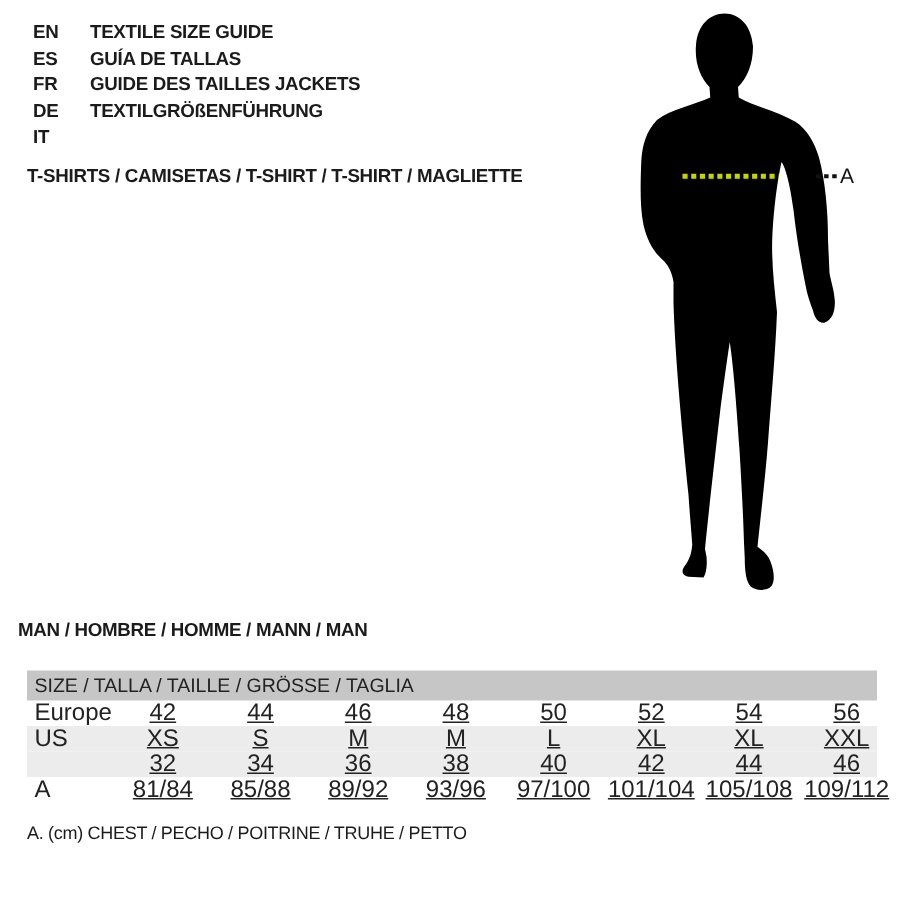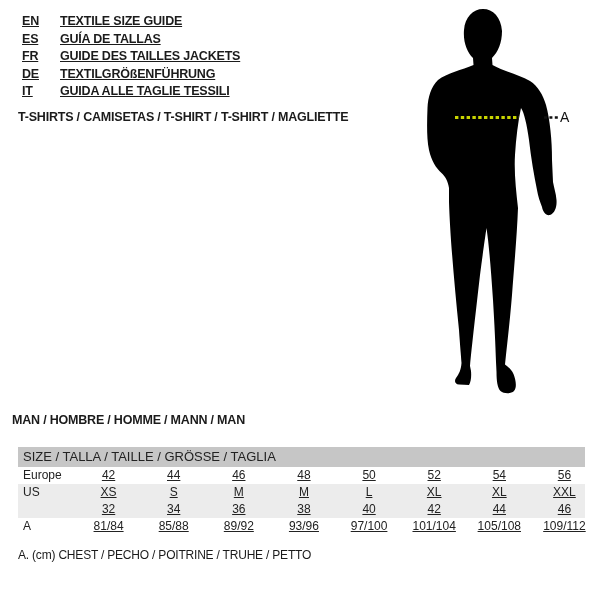--- a/index.html
+++ b/index.html
@@ -2,39 +2,39 @@
 <html><head>
 <meta charset="utf-8">
 <style>
   html,body{margin:0;padding:0;background:#ffffff;}
   #page{
     position:relative;width:600px;height:600px;background:#ffffff;overflow:hidden;
     font-family:"Liberation Sans",sans-serif;color:#1b1b1b;
   }
   
   #lang-block{position:absolute;left:22px;top:13px;}
-  .lang-row{display:flex;height:17.5px;line-height:17.5px;text-decoration:underline;}
+  .lang-row{display:flex;height:17.5px;line-height:17.5px;}
   .lang-code{width:38px;font-size:12.5px;font-weight:700;letter-spacing:-0.2px;}
   .lang-text{font-size:12.5px;font-weight:700;letter-spacing:-0.2px;}
   
   #cat-block{position:absolute;left:18px;top:107px;}
   .cat-line{font-size:12.5px;font-weight:700;letter-spacing:-0.2px;line-height:21px;white-space:nowrap;}
   
   #figure-wrap{position:absolute;left:400px;top:0;width:180px;height:400px;}
   #measure-label{position:absolute;left:560px;top:109px;font-size:14px;font-weight:400;color:#111;}
   
   #man-title{position:absolute;left:12px;top:413px;font-size:12.5px;font-weight:700;letter-spacing:-0.2px;}
   
   #size-table{position:absolute;left:18px;top:447px;width:579px;}
   .t-header{
     height:20px;line-height:20px;font-size:13px;font-weight:400;color:#222;
     padding-left:5px;box-sizing:border-box;
     background:linear-gradient(to right,#c6c6c6 0,#c6c6c6 567px,transparent 567px);
   }
-  .t-row{display:flex;height:17px;line-height:17px;font-size:12px;font-weight:400;color:#222;}
+  .t-row{display:flex;height:17px;line-height:17px;font-size:16px;font-weight:400;color:#222;}
   .t-row.stripe{background:linear-gradient(to right,#ececec 0,#ececec 567px,transparent 567px);}
   .t-label{width:58px;padding-left:5px;box-sizing:border-box;}
   .t-cell{flex:1;text-align:center;text-decoration:underline;}
   
   #footnote{position:absolute;left:18px;top:548px;font-size:12px;font-weight:400;letter-spacing:-0.2px;}
 </style>
 </head>
 <body>
 
 <div id="page">
@@ -51,21 +51,20 @@
     <div class="lang-row">
       <span class="lang-code">FR</span>
       <span class="lang-text">GUIDE DES TAILLES JACKETS</span>
     </div>
     <div class="lang-row">
       <span class="lang-code">DE</span>
       <span class="lang-text">TEXTILGRÖßENFÜHRUNG</span>
     </div>
     <div class="lang-row">
       <span class="lang-code">IT</span>
-      <span class="lang-text">GUIDA ALLE TAGLIE TESSILI</span>
     </div>
   </div>
 
   <div id="cat-block">
     <div class="cat-line">T-SHIRTS / CAMISETAS / T-SHIRT / T-SHIRT / MAGLIETTE</div>
   </div>
 
   <div id="figure-wrap">
     <svg width="180" height="400" viewBox="0 0 180 400" xmlns="http://www.w3.org/2000/svg">
       <path fill="#000000" d="

